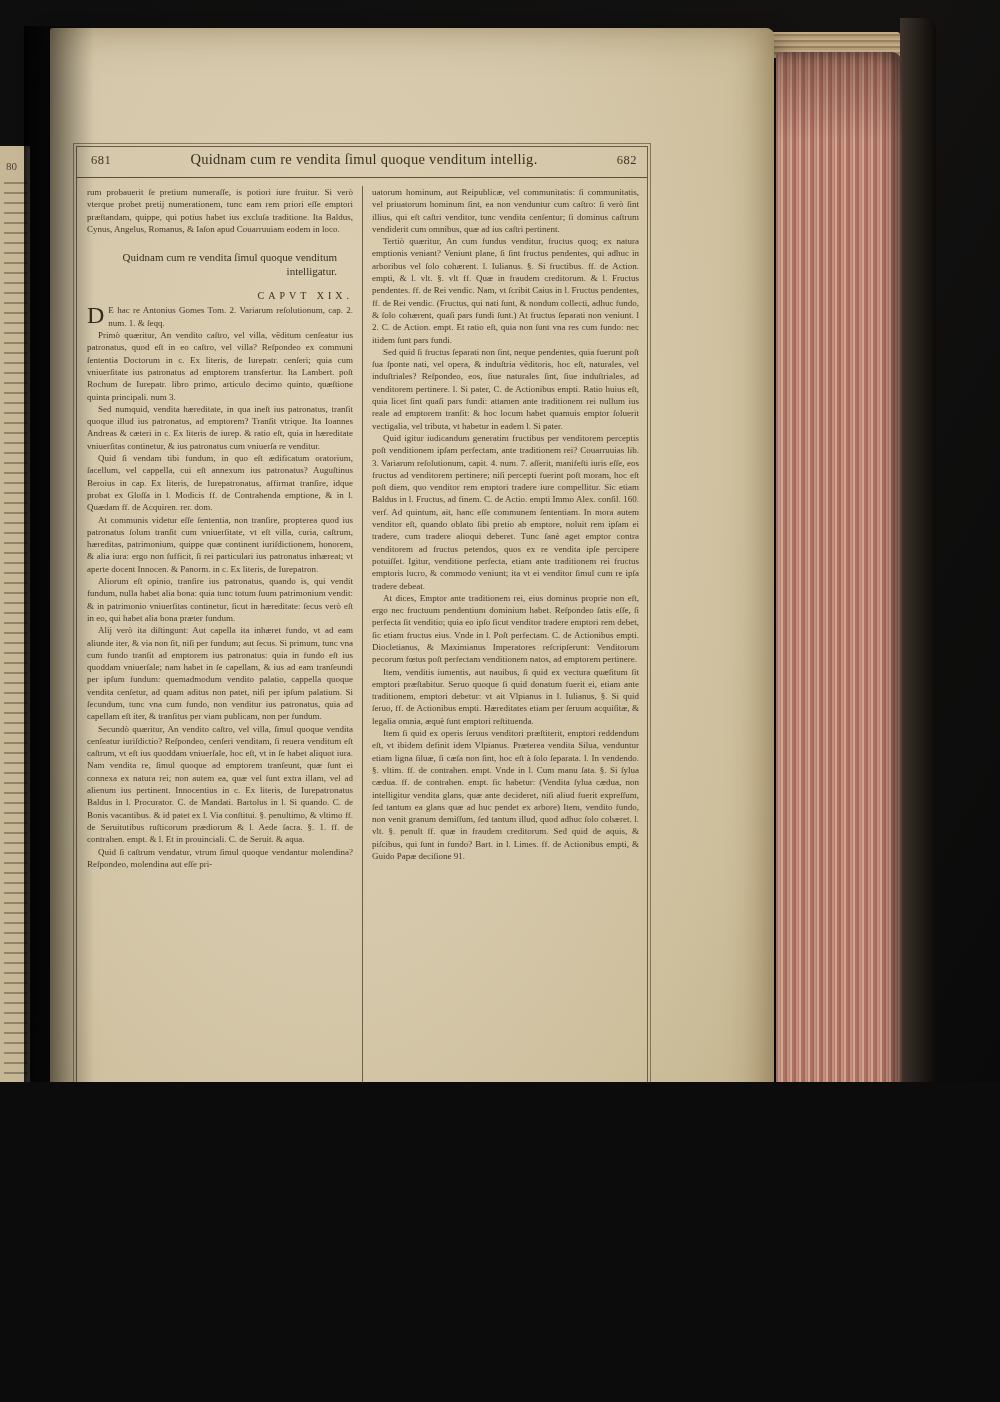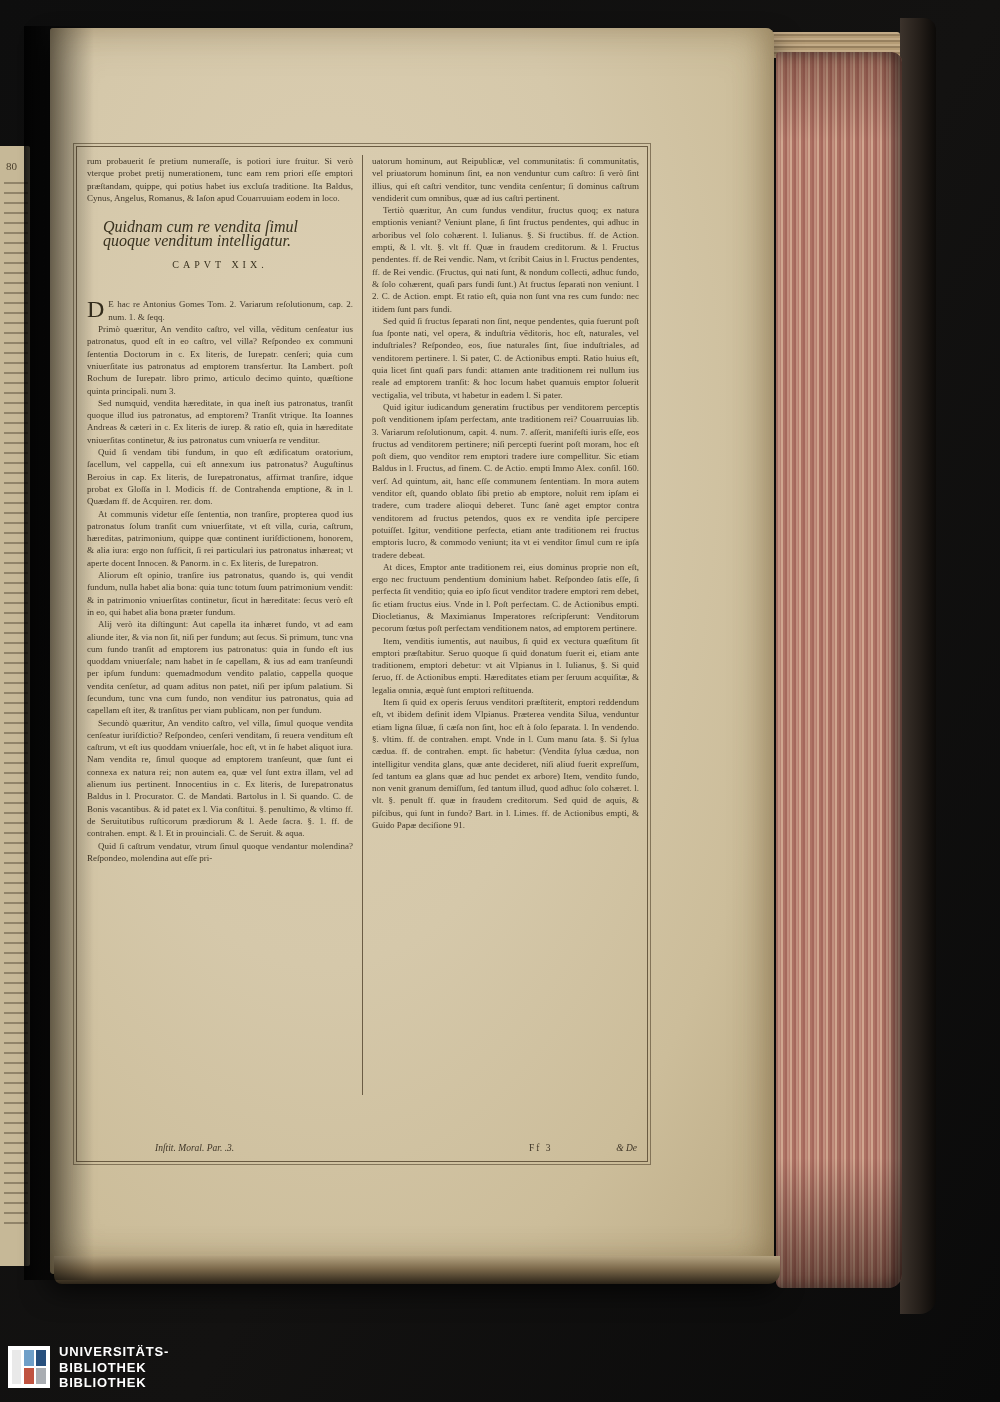--- a/index.html
+++ b/index.html
@@ -1,16 +1,16 @@
 <!DOCTYPE html>
 <html><head>
 <meta charset="utf-8">
 <style>
   html,body{margin:0;padding:0;background:#0c0c0c;}
-  .stage{position:relative;width:1000px;height:1402px;overflow:hidden;
+  .stage{position:relative;width:1000px;height:1082px;overflow:hidden;
          background:linear-gradient(120deg,#0e0e0e 0%,#131211 55%,#0a0a0a 100%);
          font-family:"Liberation Serif","DejaVu Serif",serif;}
 
   
   .left-fragment{position:absolute;left:0;top:146px;width:30px;height:1120px;
     background:#c6b897;border-radius:0 2px 2px 0;overflow:hidden;}
   .left-fragment .frag-lines{position:absolute;left:4px;top:36px;right:2px;bottom:40px;
     background:repeating-linear-gradient(180deg,rgba(58,48,32,.38) 0 2px,rgba(0,0,0,0) 2px 10px);}
   .left-fragment .frag-number{position:absolute;left:6px;top:14px;font-size:11px;color:#4a3f2d;}
 
@@ -38,23 +38,23 @@
 
   .columns{display:flex;height:946px;overflow:hidden;padding:8px 8px 0 10px;box-sizing:content-box;}
   .col{font-size:9px;line-height:12.3px;text-align:justify;color:#3f3628;
        overflow:hidden;hyphens:none;}
   .col-left{width:266px;}
   .col-divider{width:1px;background:#6b5c44;margin:0 9px 6px 9px;}
   .col-right{flex:1;}
 
   .col p{margin:0;text-indent:11px;clear:left;}
   .col p.cont{text-indent:0;}
-  .col p.sect-heading{font-style:italic;text-align:left;text-indent:0;
-    margin:16px 16px 12px;font-size:16px;line-height:13.5px;color:#38311f;}
-  .col p.caput{text-align:center;text-indent:0;letter-spacing:4px;margin:8px 0 27px;
+  .col p.sect-heading{text-align:right;text-indent:0;
+    margin:16px 16px 12px;font-size:11px;line-height:13.5px;color:#38311f;}
+  .col p.caput{text-align:right;text-indent:0;letter-spacing:4px;margin:8px 0 2px;
     font-size:10px;color:#38311f;}
   .col p.intro{text-indent:0;}
   .dropcap{float:left;font-size:24px;line-height:20px;padding:1px 4px 0 0;color:#332c1c;}
 
   .page-footer{position:absolute;left:0;right:0;bottom:4px;height:14px;font-size:9.5px;color:#3f3628;}
   .footer-signature{position:absolute;left:70px;font-style:italic;margin-left:8px;}
   .gathering-mark{position:absolute;left:452px;letter-spacing:2px;}
   .catchword{position:absolute;right:10px;font-style:italic;text-align:right;}
 
   
@@ -95,20 +95,25 @@
   <div class="left-fragment">
     <span class="frag-number">80</span>
     <span class="frag-lines"></span>
   </div>
 
   <div class="top-edge"></div>
 
   <div class="page">
     <div class="frame">
 
+      <div class="page-header">
+        <span class="page-number">681</span>
+        <span class="running-title">Quidnam cum re vendita ſimul quoque venditum intellig.</span>
+        <span class="page-number">682</span>
+      </div>
 
       <div class="columns">
         <div class="col col-left">
             <p class="cont">rum probauerit ſe pretium numeraſſe, is potiori iure fruitur. Si verò vterque probet pretij numerationem, tunc eam rem priori eſſe emptori præſtandam, quippe, qui potius habet ius excluſa traditione. Ita Baldus, Cynus, Angelus, Romanus, &amp; Iaſon apud Couarruuiam eodem in loco.</p>
             <p class="sect-heading">Quidnam cum re vendita ſimul quoque venditum intelligatur.</p>
             <p class="caput">CAPVT XIX.</p>
             <p class="intro"><span class="dropcap">D</span>E hac re Antonius Gomes Tom. 2. Variarum reſolutionum, cap. 2. num. 1. &amp; ſeqq.</p>
             <p class="para">Primò quæritur, An vendito caſtro, vel villa, vēditum cenſeatur ius patronatus, quod eſt in eo caſtro, vel villa? Reſpondeo ex communi ſententia Doctorum in c. Ex literis, de Iurepatr. cenſeri; quia cum vniuerſitate ius patronatus ad emptorem transfertur. Ita Lambert. poſt Rochum de Iurepatr. libro primo, articulo decimo quinto, quæſtione quinta principali. num 3.</p>
             <p class="para">Sed numquid, vendita hæreditate, in qua ineſt ius patronatus, tranſit quoque illud ius patronatus, ad emptorem? Tranſit vtrique. Ita Ioannes Andreas &amp; cæteri in c. Ex literis de iurep. &amp; ratio eſt, quia in hæreditate vniuerſitas continetur, &amp; ius patronatus cum vniuerſa re venditur.</p>
             <p class="para">Quid ſi vendam tibi fundum, in quo eſt ædificatum oratorium, ſacellum, vel cappella, cui eſt annexum ius patronatus? Auguſtinus Beroius in cap. Ex literis, de Iurepatronatus, affirmat tranſire, idque probat ex Gloſſa in l. Modicis ff. de Contrahenda emptione, &amp; in l. Quædam ff. de Acquiren. rer. dom.</p>

